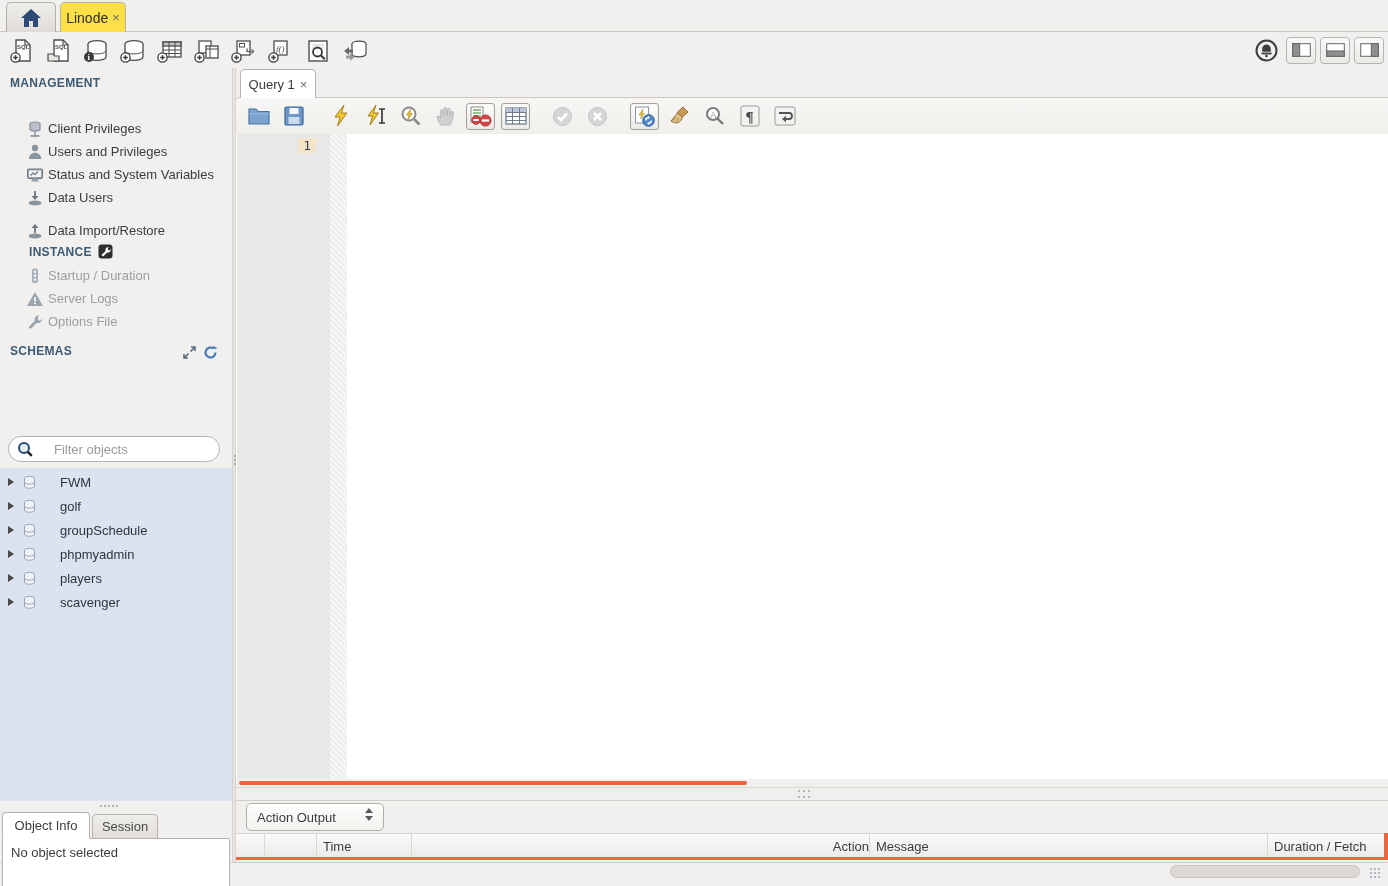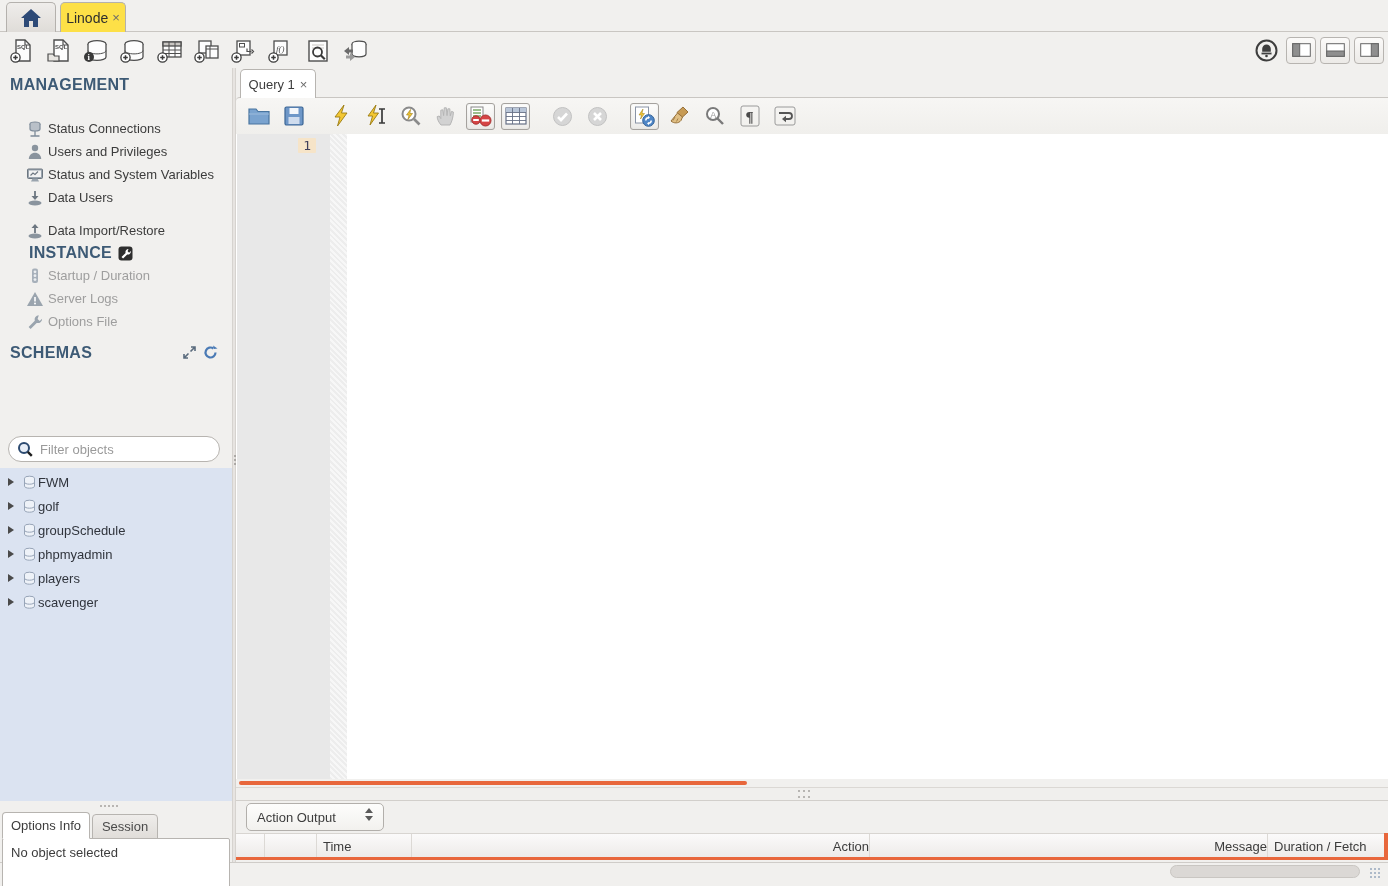--- a/index.html
+++ b/index.html
@@ -21,34 +21,34 @@
   .tbtn { width:32px; height:30px; display:flex; align-items:center; justify-content:center; border-radius:3px; }
   .tb-left { display:flex; gap:5px; padding-left:6px; }
   .tb-right { position:absolute; right:4px; top:2px; display:flex; align-items:center; gap:4px; }
   .panel-btn { width:30px; height:27px; border:1px solid #b7b4b0; border-radius:4px; background:linear-gradient(#fbfaf9,#eceae7); display:flex; align-items:center; justify-content:center; }
 
   
   .sidebar { position:absolute; left:0; top:68px; width:232px; height:794px; background:#f1f0ee; }
   .side-divider { position:absolute; left:232px; top:68px; width:4px; height:794px; background:#e7e4e1; border-left:1px solid #d6d3cf; border-right:1px solid #d6d3cf; }
   .vgrip { position:absolute; left:0px; top:387px; width:3px; height:16px; display:flex; flex-direction:column; gap:2px; align-items:center; }
   .vgrip i { width:2px; height:2px; border-radius:50%; background:#9b9894; }
-  .section-title { position:absolute; left:10px; font-size:16px; font-weight:bold; color:#3d5a75; letter-spacing:.3px; display:flex; align-items:center; gap:6px; }
+  .section-title { position:absolute; left:10px; font-size:12px; font-weight:bold; color:#3d5a75; letter-spacing:.3px; display:flex; align-items:center; gap:6px; }
   .side-item { position:absolute; left:0; width:232px; height:23px; display:flex; align-items:center; cursor:default; }
   .side-item .ic { position:absolute; left:26px; width:18px; height:18px; }
   .side-item .lbl { position:absolute; left:48px; white-space:nowrap; overflow:hidden; max-width:184px; }
   .side-item.disabled .lbl { color:#9e9e9e; }
   .schema-tools { position:absolute; left:182px; display:flex; gap:6px; }
-  .filter-box { position:absolute; left:8px; top:368px; width:212px; height:26px; background:#fff; border:1px solid #b7b4b0; border-radius:13px; display:flex; align-items:center; padding-left:8px; gap:6px; }
+  .filter-box { position:absolute; left:8px; top:368px; width:212px; height:26px; background:#fff; border:1px solid #b7b4b0; border-radius:13px; display:flex; align-items:center; padding-left:8px; gap:20px; }
   .filter-box input { border:none; outline:none; width:160px; font-size:13px; font-family:inherit; color:#3c3c3c; background:transparent; }
   .filter-box input::placeholder { color:#9a9a9a; }
   .schema-tree { position:absolute; left:0; top:400px; width:232px; height:333px; background:#dbe3f1; }
   .schema-row { position:absolute; left:0; width:232px; height:24px; display:flex; align-items:center; }
   .schema-row .tri { position:absolute; left:8px; width:0; height:0; border-left:6px solid #4a4a4a; border-top:4px solid transparent; border-bottom:4px solid transparent; }
   .schema-row .cyl { position:absolute; left:22px; }
-  .schema-row .lbl { position:absolute; left:38px; color:#30343c; }
+  .schema-row .lbl { position:absolute; left:60px; color:#30343c; }
   .hgrip { position:absolute; left:100px; top:737px; display:flex; gap:2px; }
   .hgrip i { width:2px; height:2px; border-radius:50%; background:#a5a29e; }
   .lower-tab { position:absolute; height:27px; border:1px solid #b7b4b0; border-radius:4px 4px 0 0; display:flex; align-items:center; justify-content:center; font-size:13px; }
   .objinfo-tab { left:2px; top:744px; width:88px; background:#fff; border-bottom:1px solid #fff; z-index:2; }
   .session-tab { left:92px; top:746px; width:66px; height:25px; background:linear-gradient(#efedeb,#e0ddd9); color:#4a4a4a; }
   .objinfo-panel { position:absolute; left:2px; top:770px; width:228px; height:88px; background:#fff; border:1px solid #b7b4b0; border-radius:2px; padding:6px 8px; z-index:1; }
 
   
   .main { position:absolute; left:236px; top:68px; width:1245px; height:794px; }
   .qtab { position:absolute; left:4px; top:1px; width:76px; height:29px; background:#fff; border:1px solid #b7b4b0; border-bottom:none; border-radius:5px 5px 0 0; display:flex; align-items:center; justify-content:center; gap:5px; z-index:3; font-size:13px; }
@@ -259,21 +259,21 @@
     </div>
 
     <div class="side-item" style="top:49px;">
       <span class="ic">
           <svg width="18" height="18" viewBox="0 0 18 18">
             <ellipse cx="9" cy="4" rx="5" ry="2" fill="#b9c0c8" stroke="#7e8b99" stroke-width="1.2"></ellipse>
             <path d="M4 4v5c0 1.1 2.2 2 5 2s5-.9 5-2V4" fill="#b9c0c8" stroke="#7e8b99" stroke-width="1.2"></path>
             <path d="M9 11v3M4.5 16h9M9 14v2" stroke="#7e8b99" stroke-width="1.3" fill="none"></path>
           </svg>
         </span>
-      <span class="lbl">Status Connections</span>
+      <span class="lbl">Client Privileges</span>
     </div>
     <div class="side-item" style="top:72px;">
       <span class="ic">
           <svg width="18" height="18" viewBox="0 0 18 18">
             <circle cx="9" cy="5" r="3.2" fill="#8a949e"></circle>
             <path d="M2.8 16c0-3.5 2.8-6.2 6.2-6.2s6.2 2.7 6.2 6.2z" fill="#8a949e"></path>
           </svg>
         </span>
       <span class="lbl">Users and Privileges</span>
     </div>
@@ -447,21 +447,21 @@
 
     <div class="hgrip">
         <i></i>
         <i></i>
         <i></i>
         <i></i>
         <i></i>
       </div>
 
     <div class="lower-tab objinfo-tab">
-      <span>Options Info</span>
+      <span>Object Info</span>
     </div>
     <div class="lower-tab session-tab">
       <span>Session</span>
     </div>
     <div class="objinfo-panel">
       <span>No object selected</span>
     </div>
   </div>
 
   <div class="side-divider">
@@ -651,21 +651,21 @@
       </div>
       <div class="grid-header">
         <div class="gh-cell" style="width:29px;"></div>
         <div class="gh-cell" style="width:52px;"></div>
         <div class="gh-cell" style="width:95px;">
             <span>Time</span>
           </div>
         <div class="gh-cell" style="width:458px;justify-content:flex-end;">
             <span>Action</span>
           </div>
-        <div class="gh-cell" style="width:398px;justify-content:flex-end;">
+        <div class="gh-cell" style="width:398px;">
             <span>Message</span>
           </div>
         <div class="gh-cell" style="width:120px; border-right:none;">
             <span>Duration / Fetch</span>
           </div>
       </div>
       <div class="gh-orange"></div>
       <div class="gh-orange-v"></div>
     </div>
   </div>

